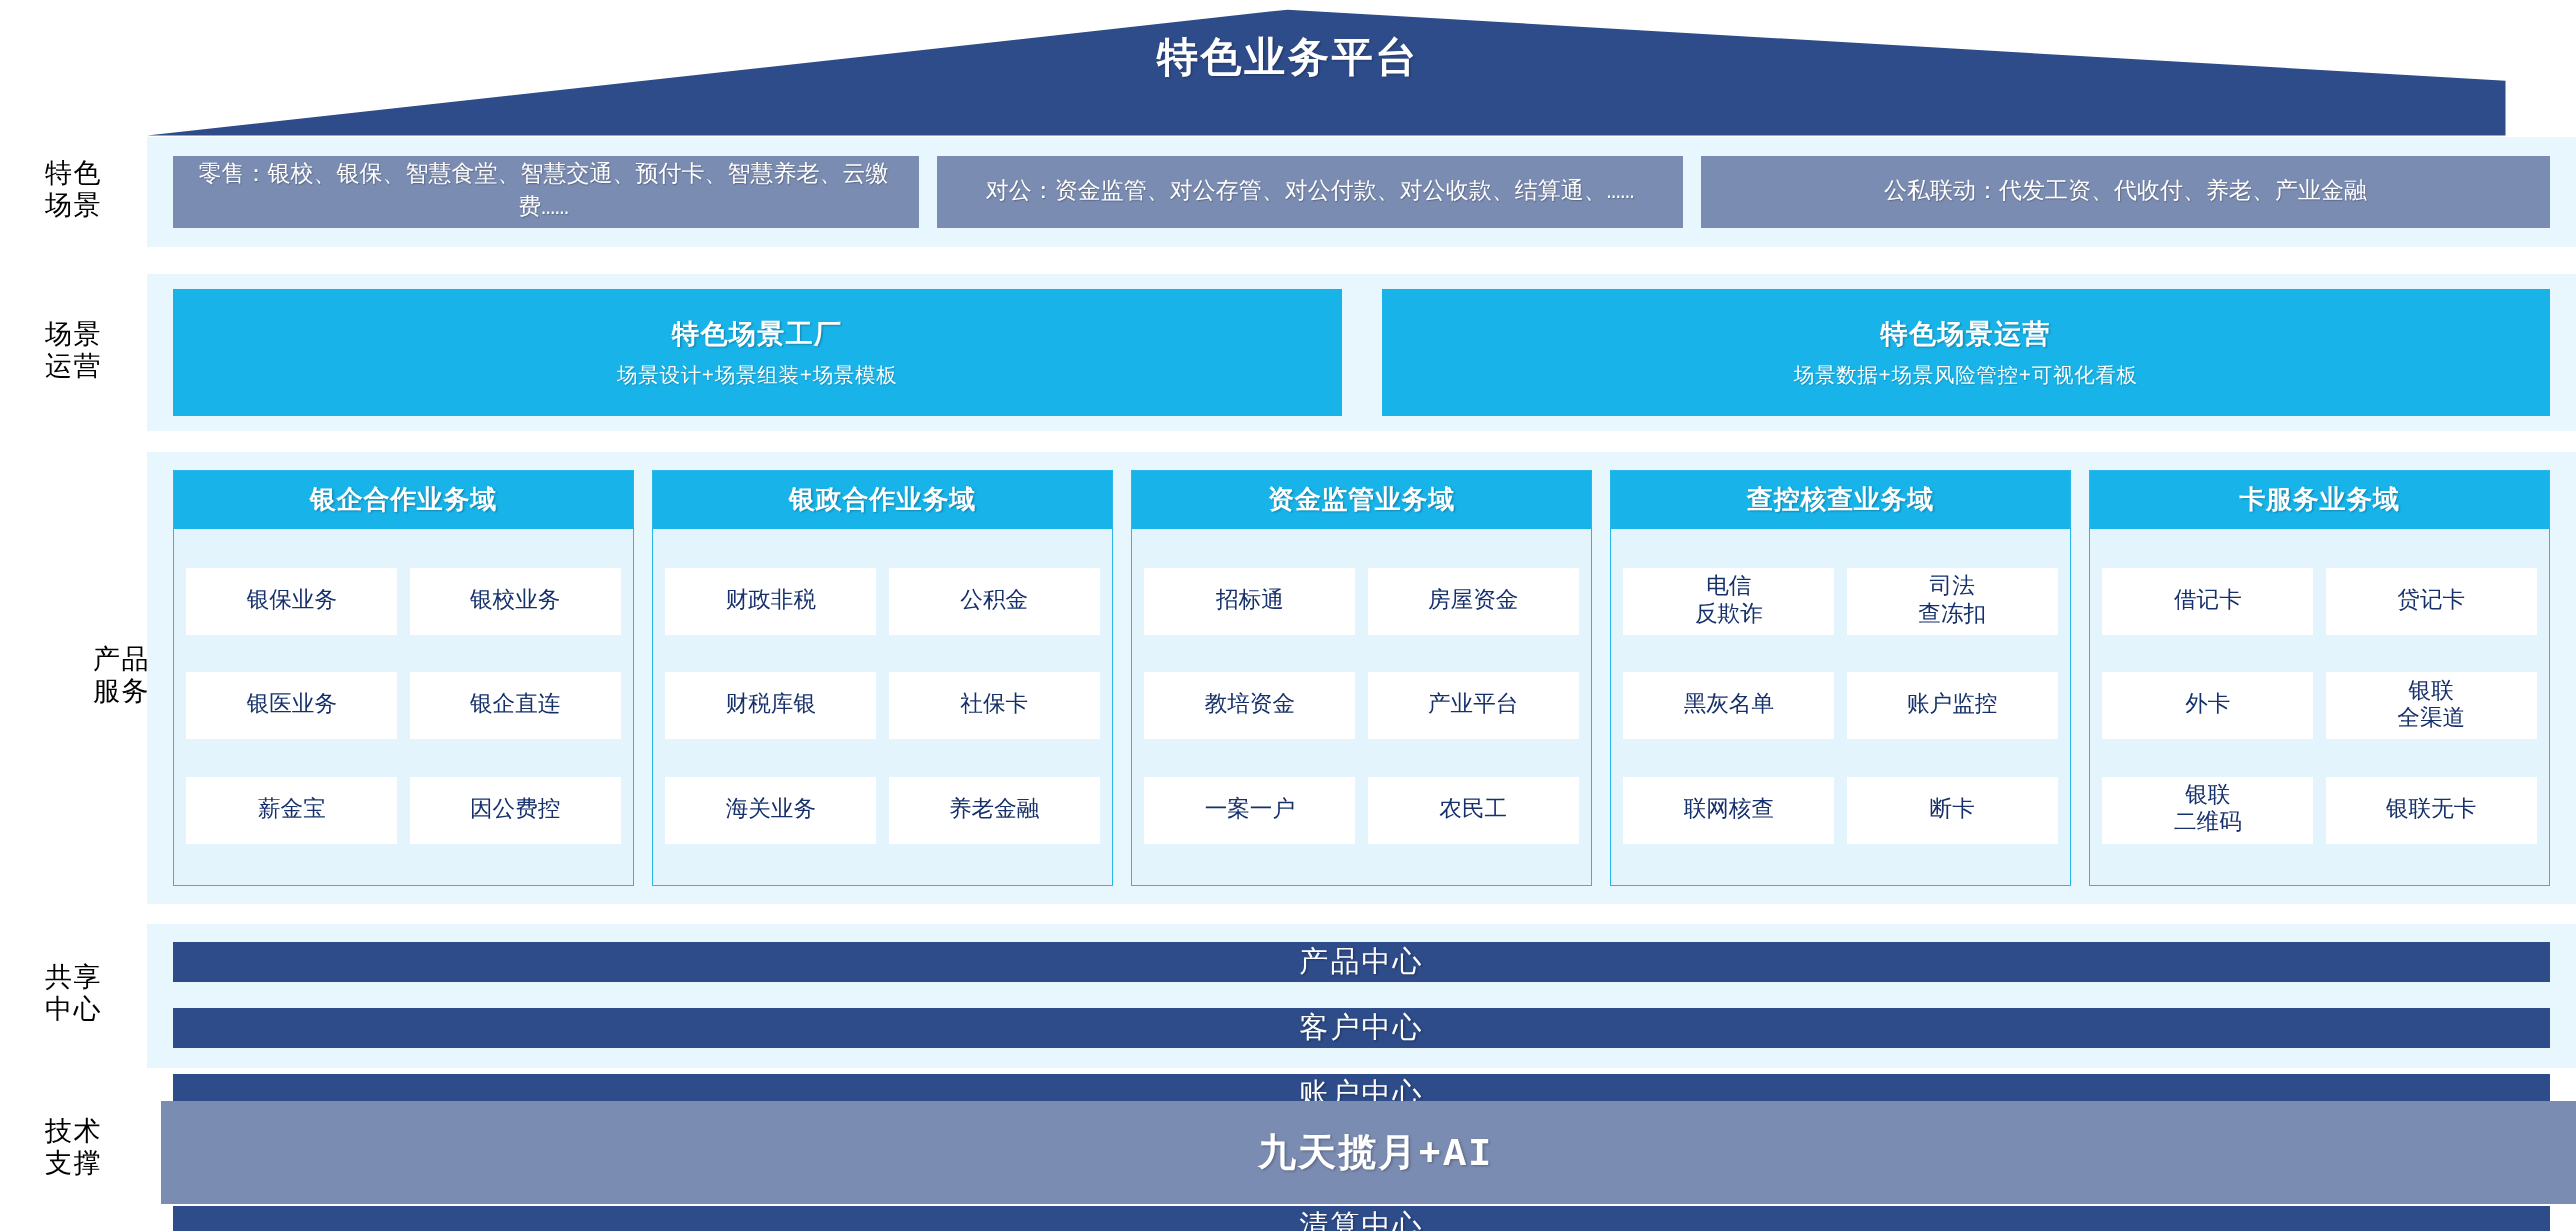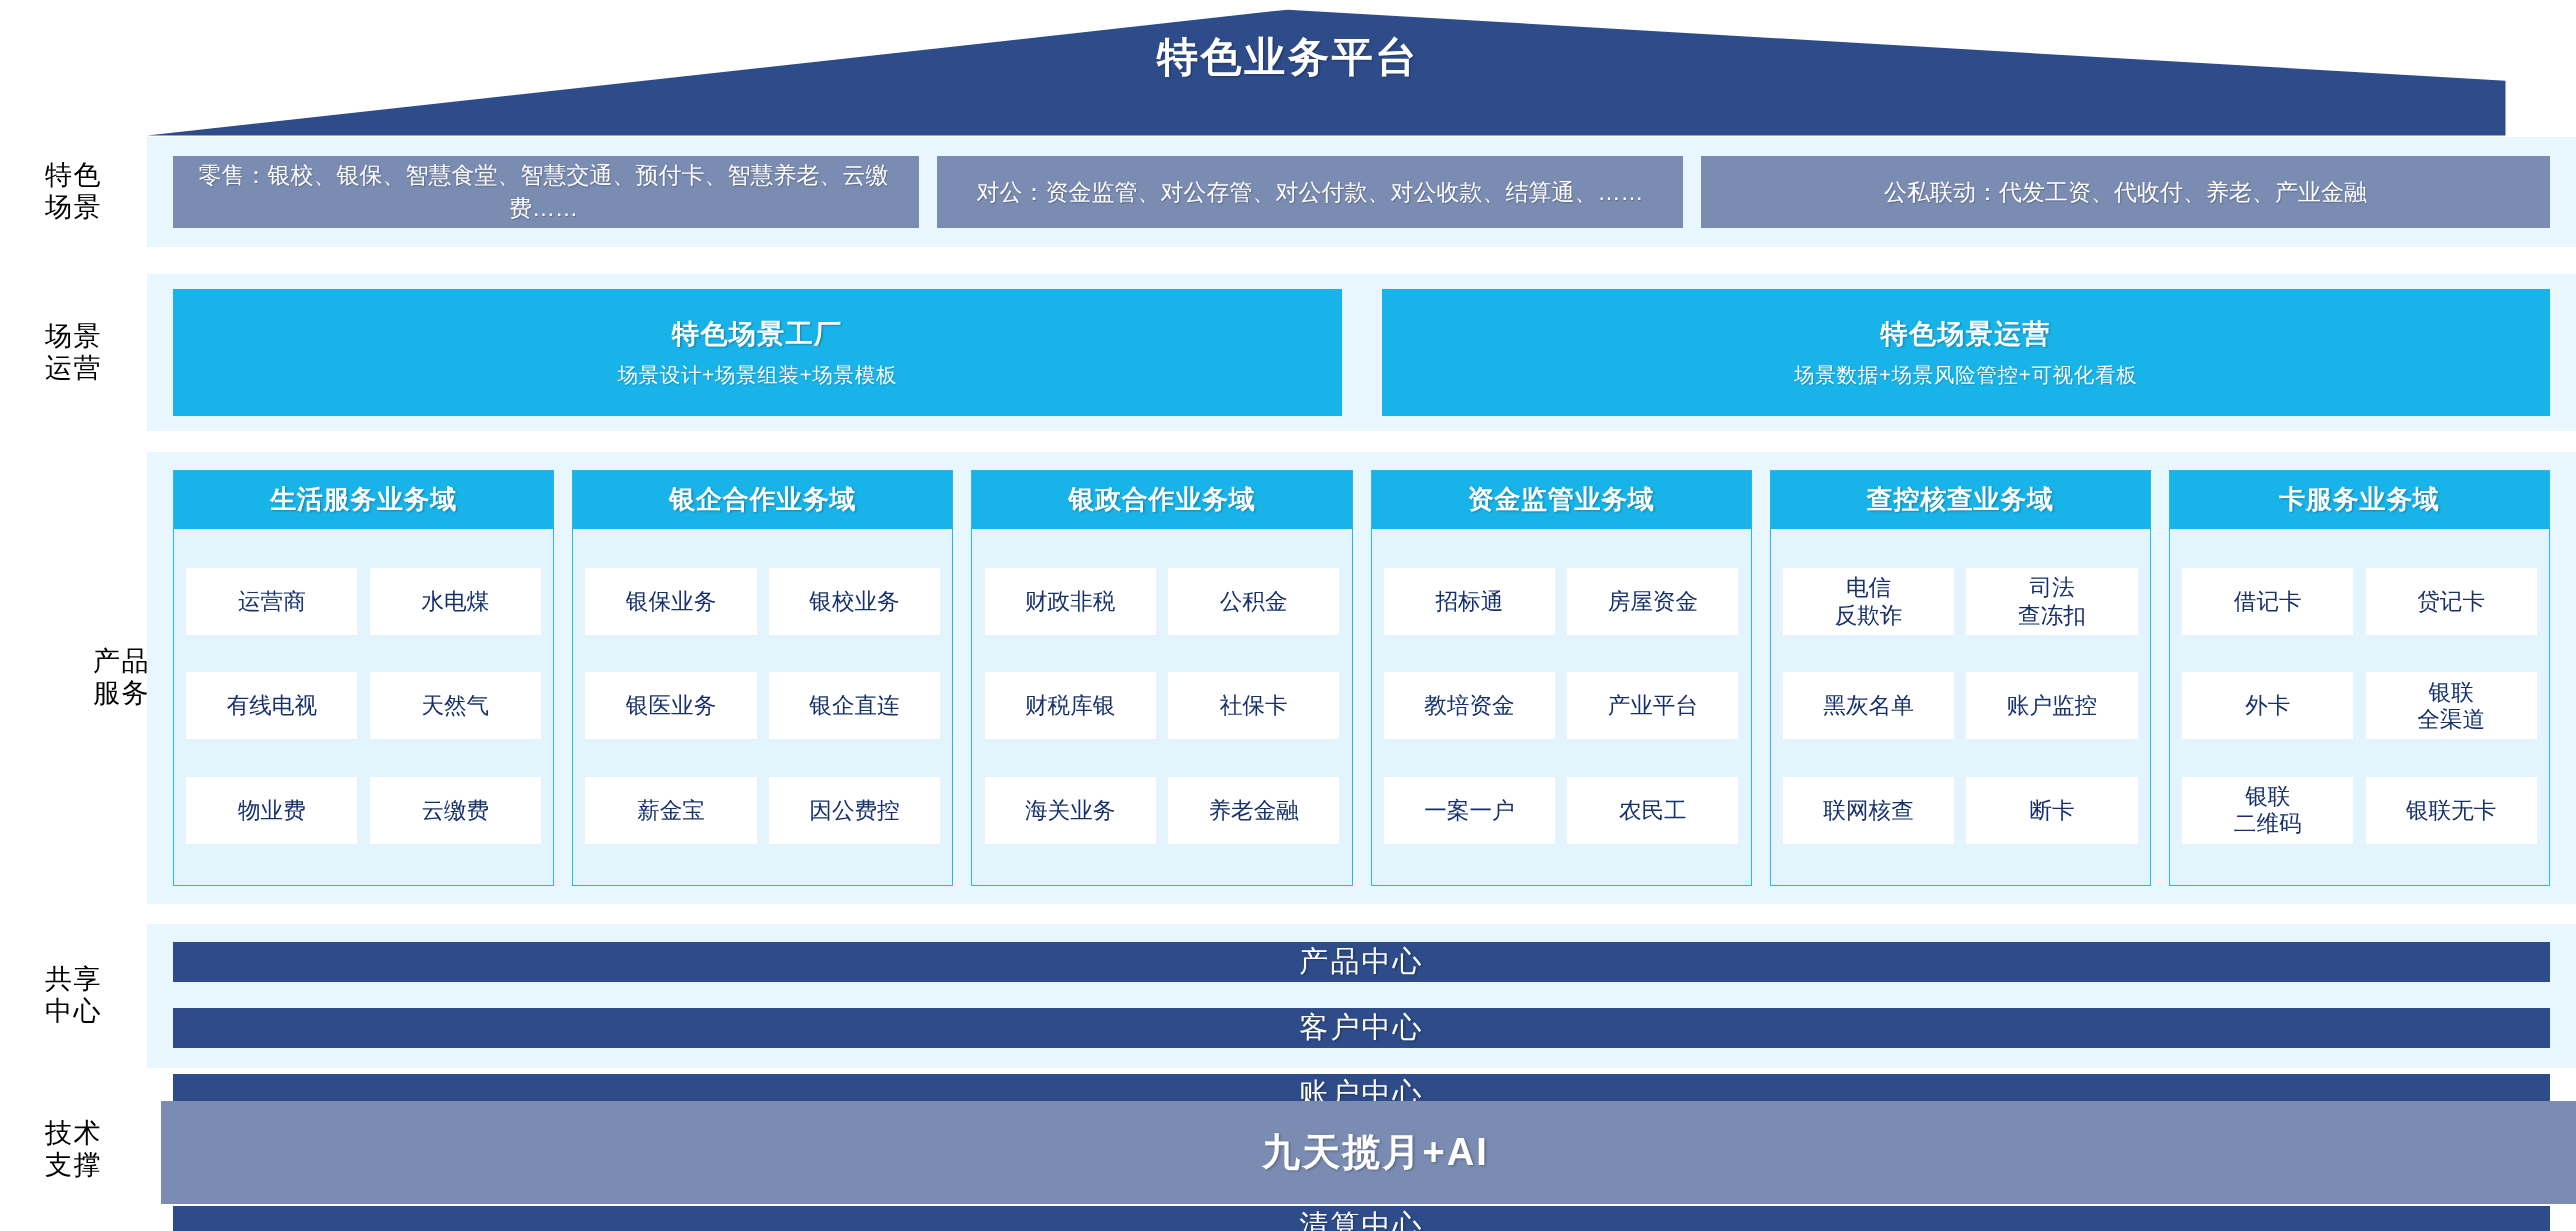--- a/index.html
+++ b/index.html
@@ -2,21 +2,21 @@
 <html style="font-size:11px"><head>
 <meta charset="utf-8">
 <style>
   html,body{margin:0;padding:0;background:#ffffff;}
   body{
     width:2576px;height:1232px;
     font-family:"Liberation Sans","DejaVu Sans",sans-serif;
     overflow:hidden;
     position:relative;
   }
-  .page{position:relative;width:2576px;height:1168px;}
+  .page{position:relative;width:2576px;height:1168px;font-family:Liberation Mono, monospace;}
 
   
   .roof-wrap{position:absolute;left:0;top:0;width:2576px;height:137px;}
   .roof-wrap svg{display:block;}
   .roof-title{
     position:absolute;left:0;top:30px;width:2576px;
     text-align:center;color:#ffffff;
     font-size:41px;font-weight:bold;letter-spacing:2.7px;
     text-shadow:1.4px 1.4px 2.1px rgba(0,0,0,.25);
   }
@@ -129,37 +129,20 @@
         <div class="ops-title">特色场景运营</div>
         <div class="ops-sub">场景数据+场景风险管控+可视化看板</div>
       </div>
     </div>
   </div>
 
   <div class="rowlabel" style="top:452px;height:452px;white-space:pre-line;padding-left:48px;">产品
 服务</div>
   <div class="band" style="top:452px;height:452px;">
     <div class="dom-row" id="domain-row">
-        <div class="dom-col">
-          <div class="dom-head">生活服务业务域</div>
-          <div class="dom-body">
-            <div class="dom-pair">
-              <div class="dom-cell">运营商</div>
-              <div class="dom-cell">水电煤</div>
-            </div>
-            <div class="dom-pair">
-              <div class="dom-cell">有线电视</div>
-              <div class="dom-cell">天然气</div>
-            </div>
-            <div class="dom-pair">
-              <div class="dom-cell">物业费</div>
-              <div class="dom-cell">云缴费</div>
-            </div>
-          </div>
-        </div>
         <div class="dom-col">
           <div class="dom-head">银企合作业务域</div>
           <div class="dom-body">
             <div class="dom-pair">
               <div class="dom-cell">银保业务</div>
               <div class="dom-cell">银校业务</div>
             </div>
             <div class="dom-pair">
               <div class="dom-cell">银医业务</div>
               <div class="dom-cell">银企直连</div>

